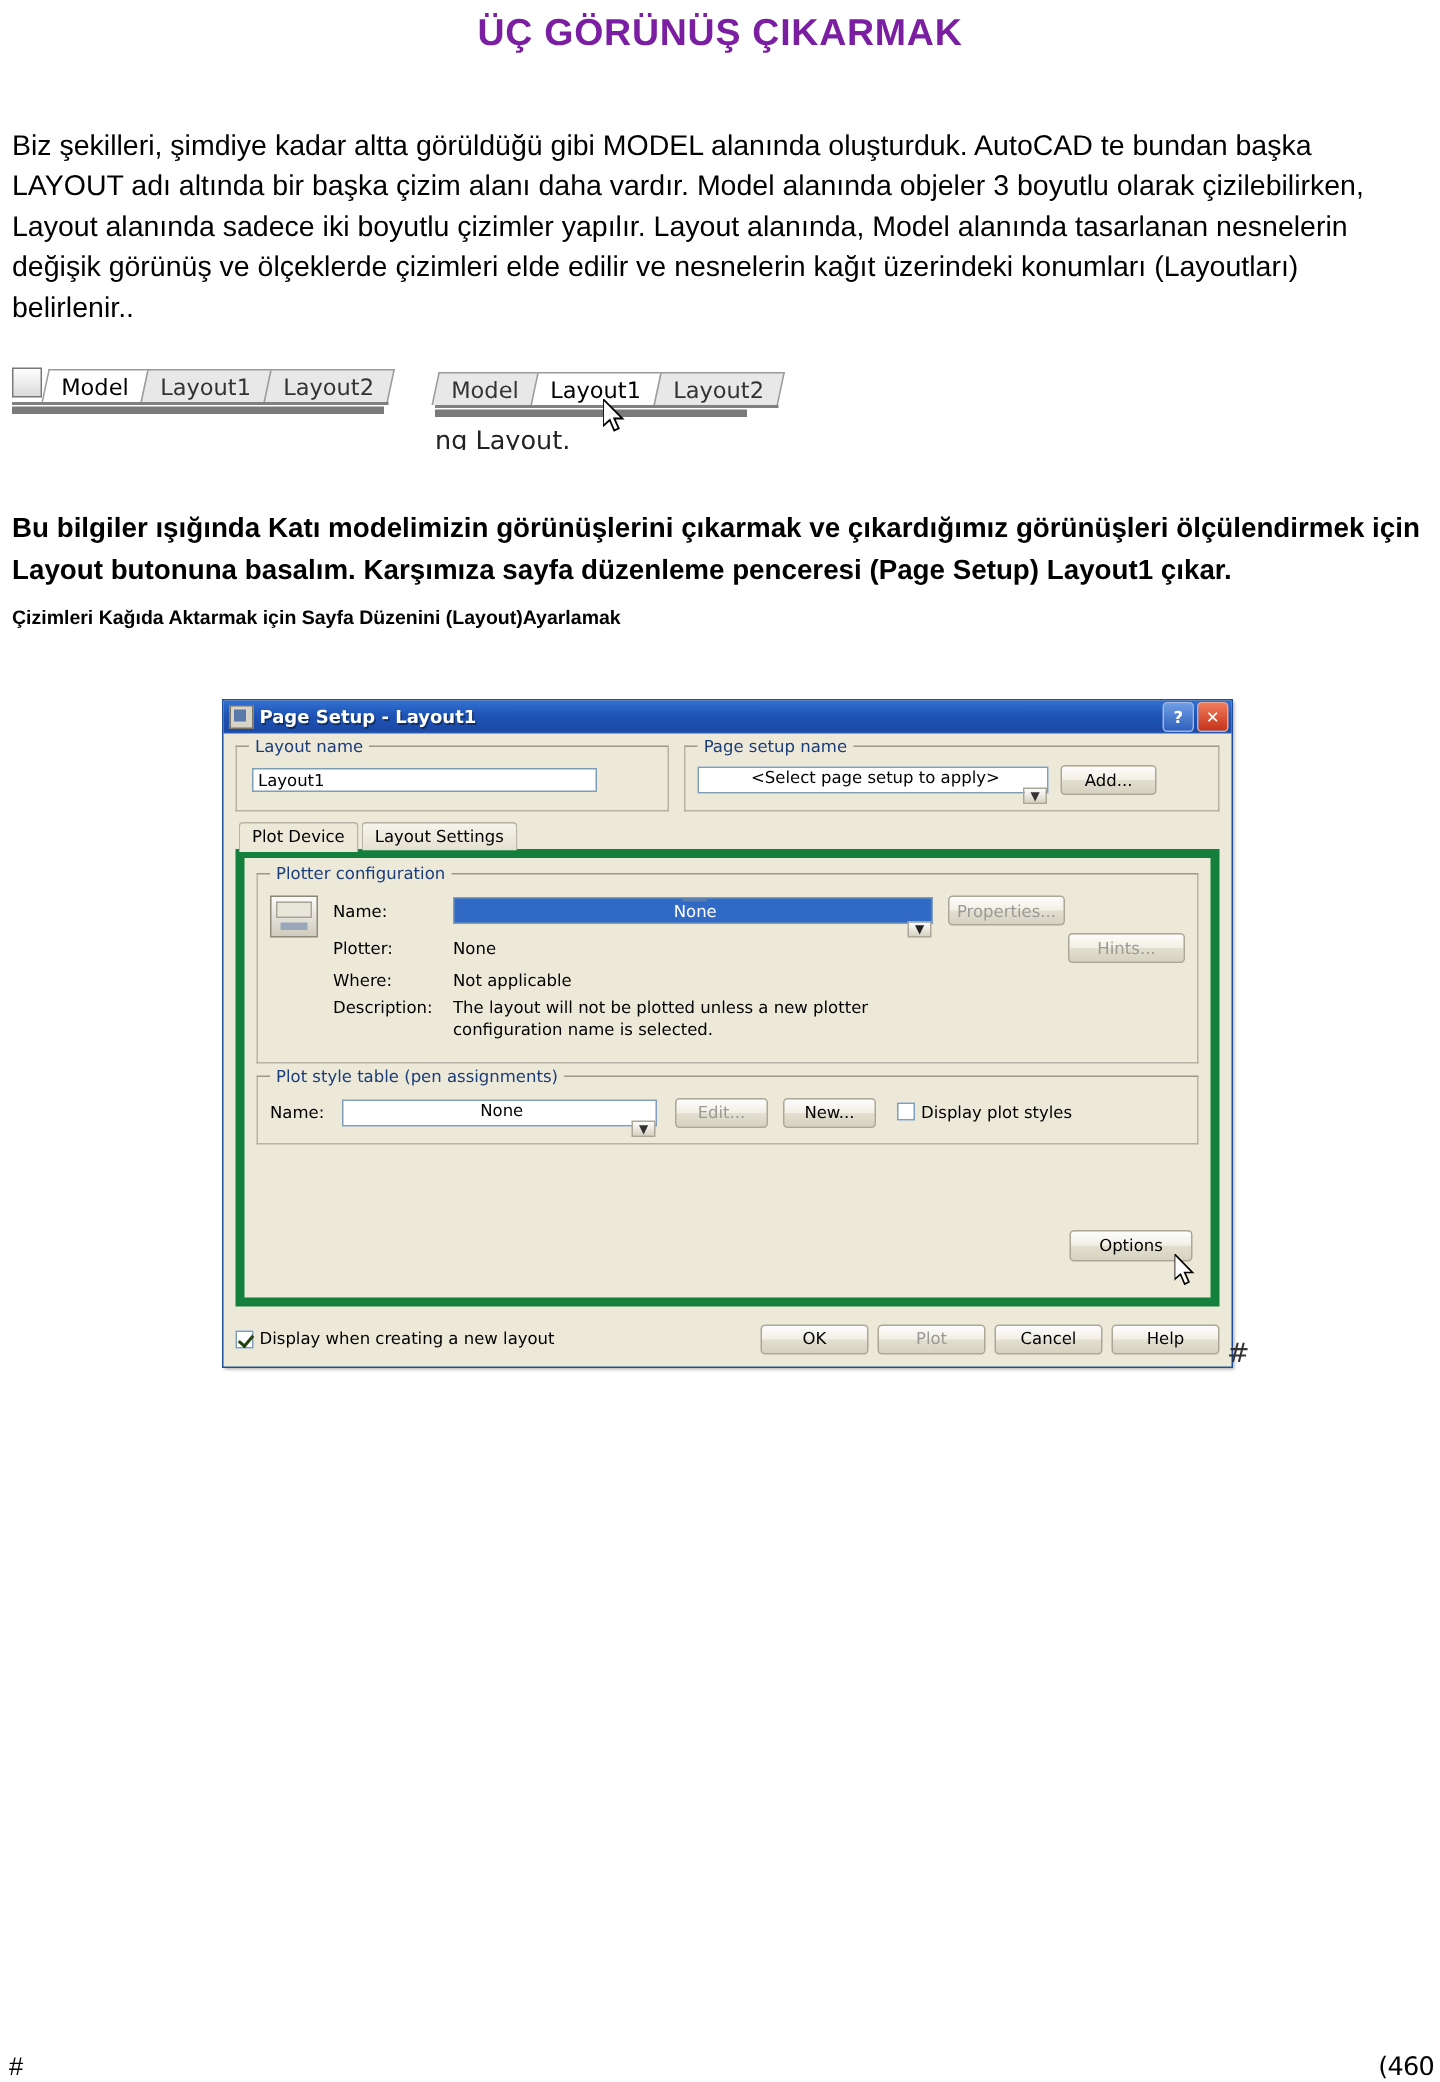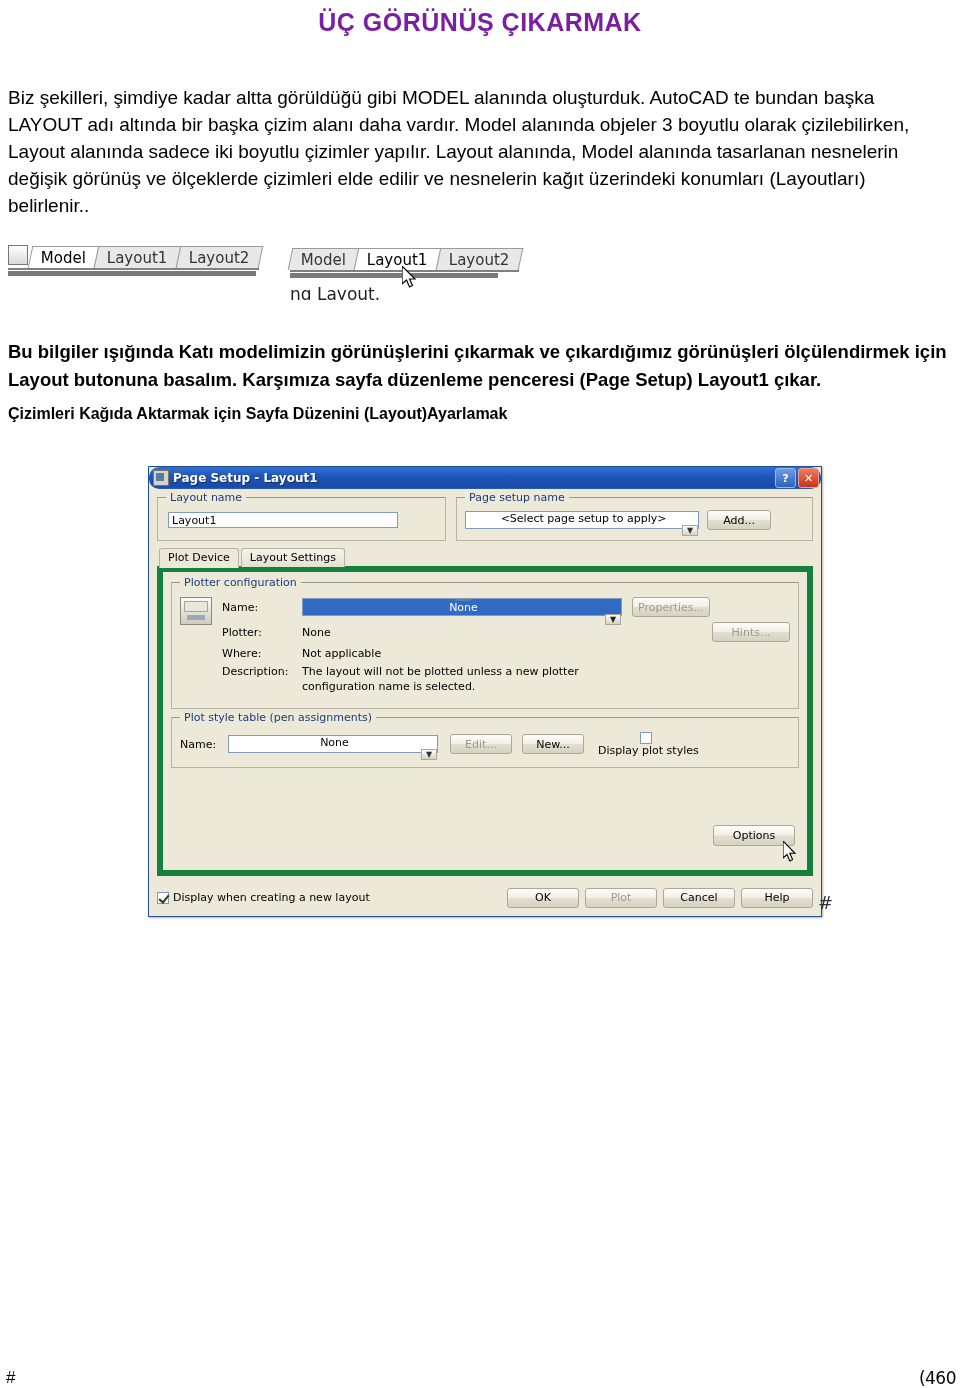--- a/index.html
+++ b/index.html
@@ -41,21 +41,21 @@
   .para2 {
     font-size: 18.5px;
     line-height: 1.5;
     margin: 0 0 8px 0;
   }
   .bold {
     font-weight: bold;
   }
   .heading-bold {
     font-weight: bold;
-    font-size: 16px;
+    font-size: 13px;
     margin: 10px 0 6px 0;
   }
 
   
   .tabs-row {
     position: relative;
     height: 78px;
     margin-top: 18px;
   }
   .tabstrip {
@@ -134,21 +134,20 @@
   }
   .dlg-titlebar {
     height: 22px;
     background: linear-gradient(#2f6ccd 0%, #2f6ccd 8%, #1d54b5 45%, #1b49a6 92%, #2d63bf 100%);
     display: flex;
     align-items: center;
     padding: 0 2px 0 4px;
     color: #fff;
     font-weight: bold;
     font-size: 12px;
-    border-radius: 10px;
   }
   .dlg-title-icon {
     width: 14px; height: 14px;
     background: #d7d3c8;
     border: 1px solid #7b7564;
     margin-right: 4px;
     display: inline-block;
     position: relative;
   }
   .dlg-title-icon:after {
@@ -465,21 +464,21 @@
         <div class="group" style="padding-top:14px; margin-bottom:4px;">
           <span class="legend">Plot style table (pen assignments)</span>
           <div class="row" style="margin-bottom:2px;">
             <span class="lbl" style="width:48px;">Name:</span>
             <div class="combo" style="width:210px;">
               <span>None</span>
               <span class="arrow">▼</span>
             </div>
             <div class="btn disabled" style="margin-left:12px; width:58px;">Edit...</div>
             <div class="btn" style="margin-left:10px; width:62px;">New...</div>
-            <span style="margin-left:14px; display:flex; align-items:center;flex-direction:column;">
+            <span style="margin-left:14px; display:flex; align-items:flex-start;">
               <span class="checkbox"></span>
               <span class="lbl">Display plot styles</span>
             </span>
           </div>
         </div>
 
         <div style="height:90px; position:relative;">
           <div class="btn" style="position:absolute; right:4px; bottom:16px; width:82px; height:21px;">Options</div>
           <div class="mouse-cursor" style="right:0px; bottom:-6px;">
             <svg width="16" height="24" viewBox="0 0 16 24">

